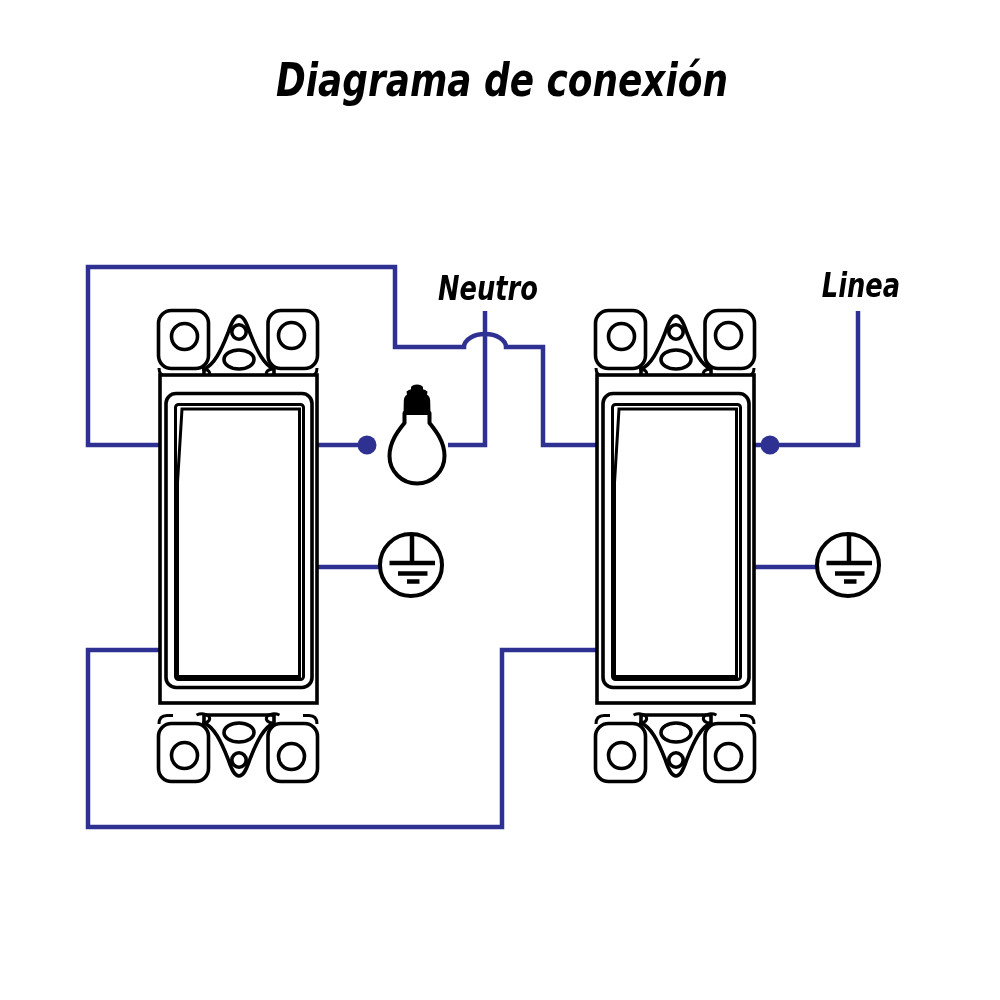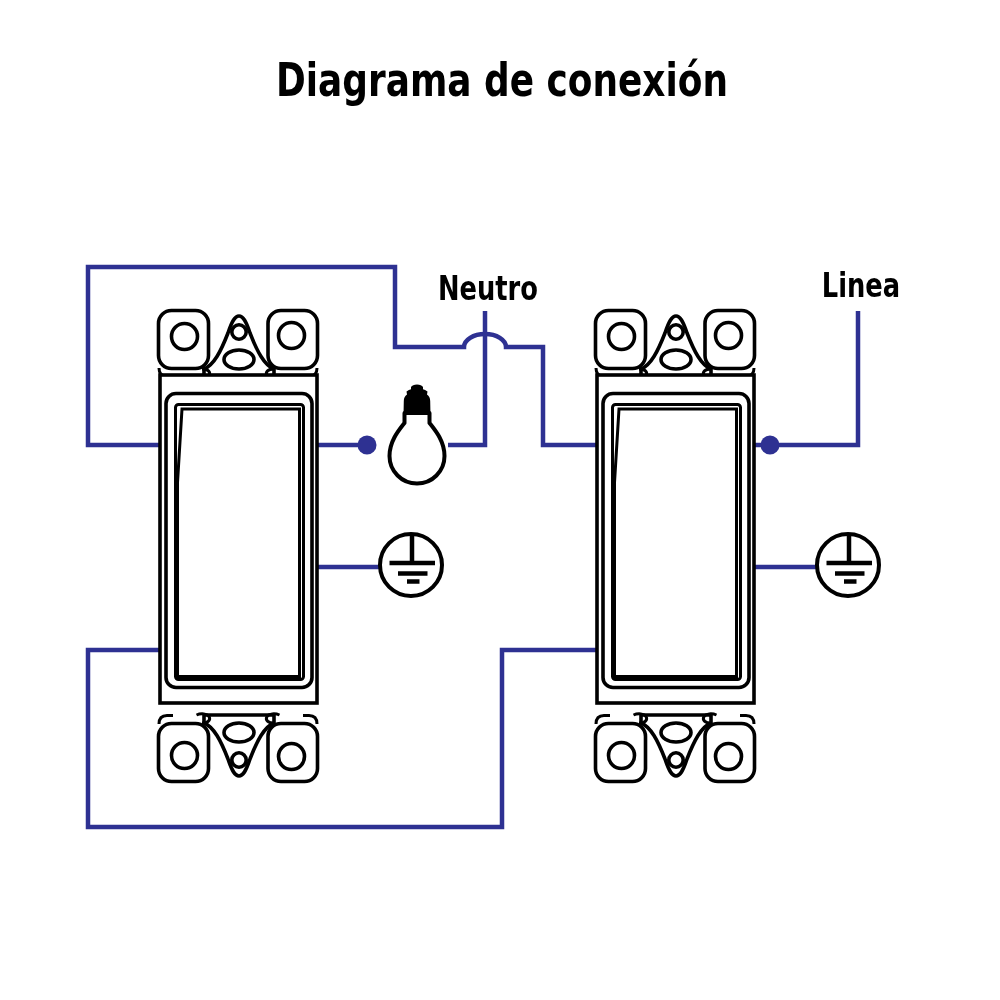--- a/index.html
+++ b/index.html
@@ -8,21 +8,21 @@
     --color-text:#000000;
     --color-background:#ffffff;
   }
   html,body{margin:0;padding:0;}
   body{
     width:1000px;height:1000px;
     background:var(--color-background);
     font-family:"DejaVu Sans", sans-serif;
     position:relative;overflow:hidden;
   }
-  #stage{position:relative;width:1000px;height:1000px;}
+  #stage{position:relative;width:1000px;height:1000px;font-style:italic;}
   #diagram-svg{position:absolute;left:0;top:0;}
   .wire{stroke:var(--color-wire);stroke-width:4.5;fill:none;stroke-linejoin:miter;}
   .dot{fill:var(--color-wire);stroke:none;}
   .blk{stroke:var(--color-outline);stroke-width:3.6;fill:#fff;}
   .blk2{stroke:var(--color-outline);stroke-width:3;fill:#fff;}
   .ln{stroke:var(--color-outline);stroke-width:3;fill:none;}
   .gndc{stroke:var(--color-outline);stroke-width:4;fill:#fff;}
   .gndl{stroke:var(--color-outline);stroke-width:4.5;fill:none;stroke-linecap:butt;}
   .bulbglobe{stroke:var(--color-outline);stroke-width:4;fill:#fff;stroke-linejoin:round;}
   .bulbcap{fill:var(--color-outline);stroke:none;}

